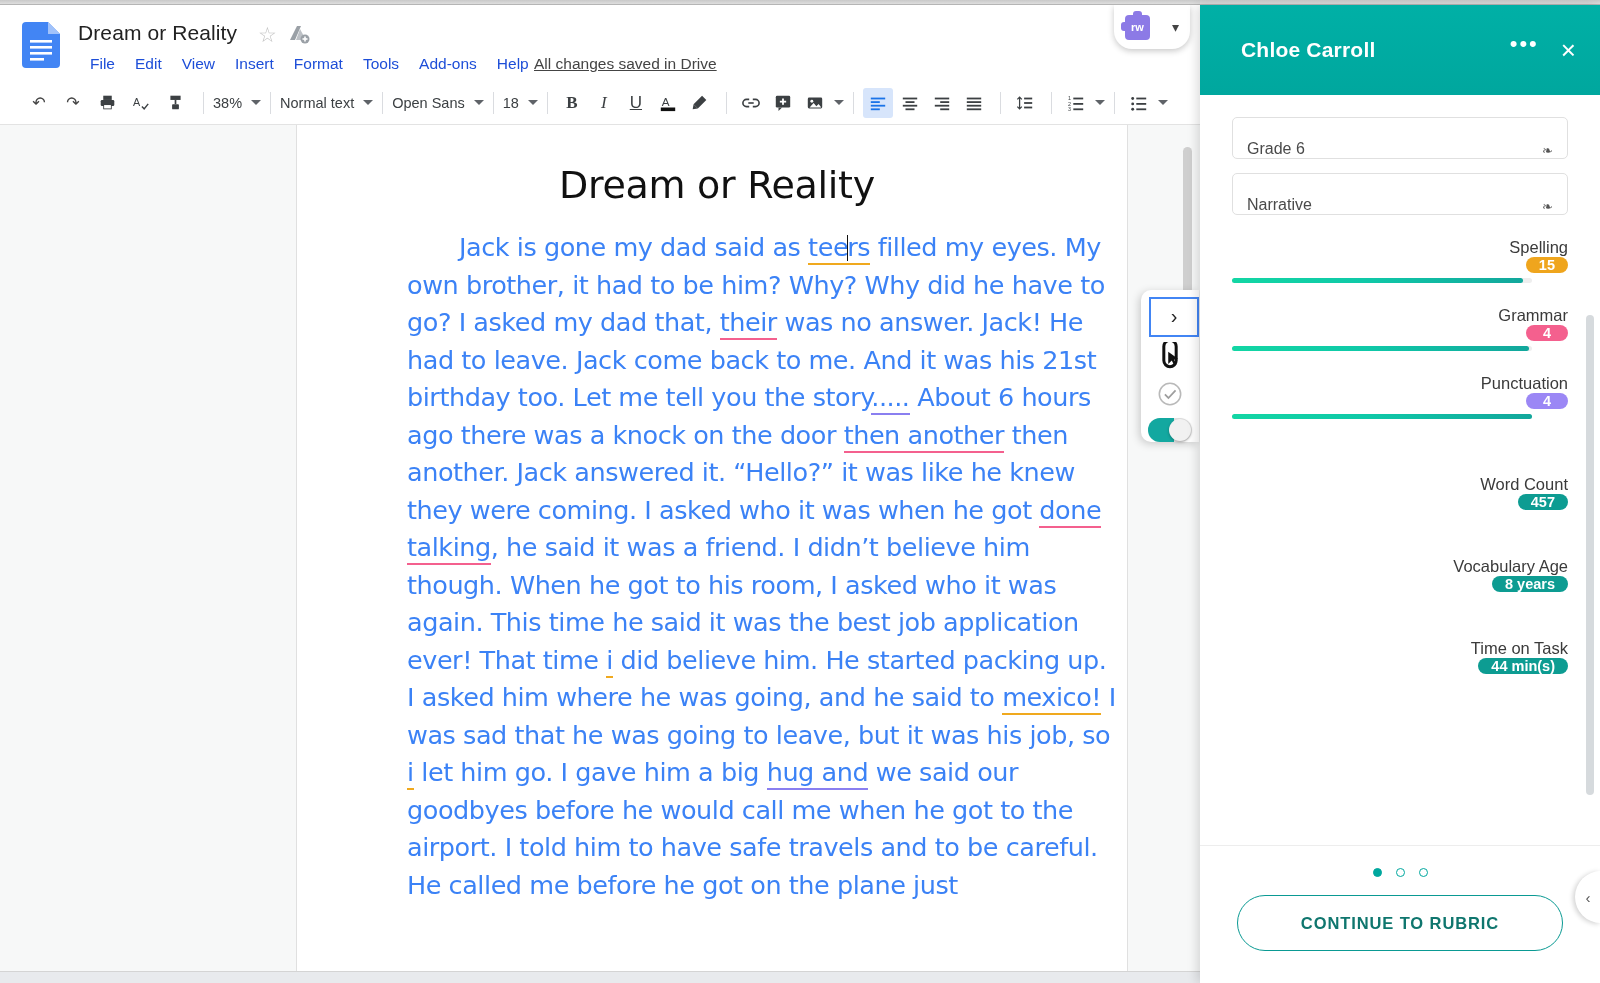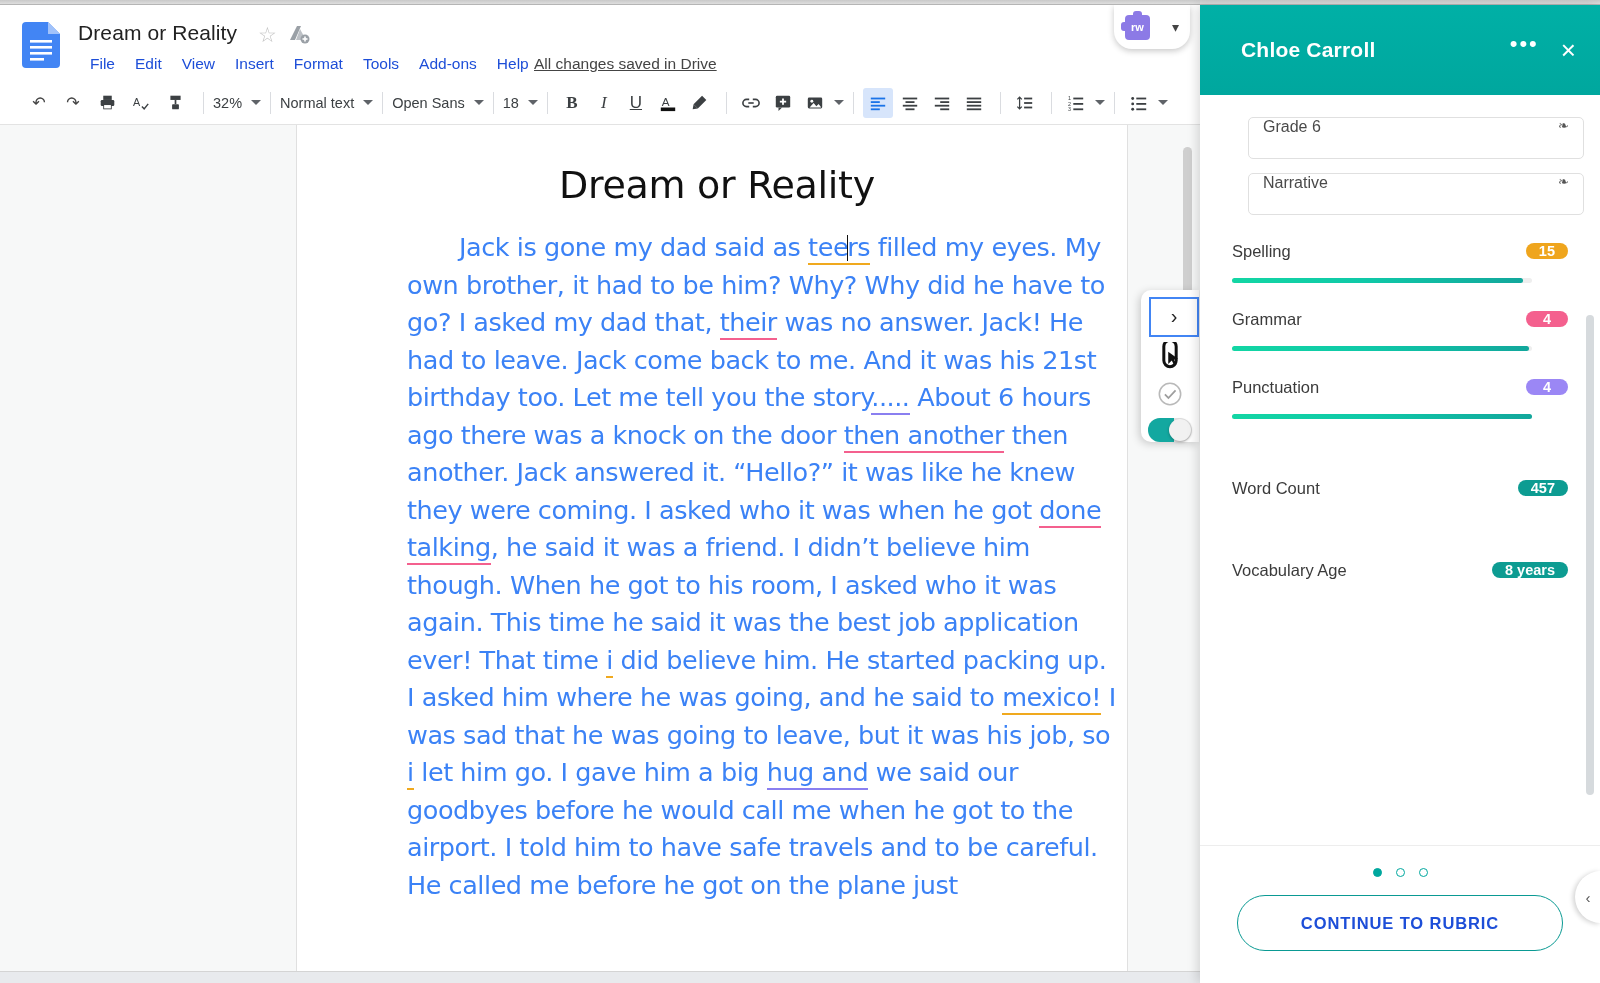--- a/index.html
+++ b/index.html
@@ -200,28 +200,28 @@
   }
   .panel-close { color:#fff; font-size: 26px; line-height: 1; font-weight: 300; }
 
   .panel-body {
     position: absolute; top: 90px; left: 0; width: 400px; height: 750px;
     padding: 22px 32px 0 32px; overflow: hidden;
   }
 
   .select-box {
     width: 336px; height: 42px; border: 1px solid #e0e0e0; border-radius: 5px;
-    display: flex; align-items: flex-start; padding: 0 14px;
-    font-size: 16px; color: #4a4a4a; margin-bottom: 14px; background:#fff;margin-left:16px;
+    display: flex; align-items: flex-end; padding: 0 14px;
+    font-size: 16px; color: #4a4a4a; margin-bottom: 14px; background:#fff;
   }
   .select-box .lbl { flex: 1; }
   .select-box .chev { font-size: 13px; color: #555; }
 
   .metric { margin-top: 23px; }
-  .metric-row { display: flex; align-items: center; height: 26px; }
+  .metric-row { display: flex; align-items: flex-end; height: 26px; flex-direction: column; }
   .metric-label { flex: 1; font-size: 16.5px; color: #3b3b3b; }
   .pill {
     min-width: 42px; height: 16px; border-radius: 13px; color: #fff;
     font-size: 14.5px; font-weight: bold; padding: 0 13px;
     display: flex; align-items: center; justify-content: center;
   }
   .bar-track {
     margin-top: 14px; width: 300px; height: 5px;
     background: #eeeeee; border-radius: 3px; position: relative;
   }
@@ -241,21 +241,21 @@
   .panel-footer {
     position: absolute; bottom: 0; left: 0; width: 400px; height: 138px;
     background: #fff; border-top: 1px solid #ededed;
     display: flex; flex-direction: column; align-items: center; padding-top: 22px;
   }
   .dots-row { display: flex; gap: 14px; align-items: center; margin-bottom: 18px; }
   .dot { width: 9px; height: 9px; border-radius: 50%; border: 1.5px solid #00a79e; }
   .dot.on { background: #00a79e; }
   .cta-btn {
     width: 326px; height: 56px; border: 1px solid #0a9a93; border-radius: 28px;
-    color: #1d4ed8; font-size: 16.5px; font-weight: bold; letter-spacing: .9px;
+    color: #0f766e; font-size: 16.5px; font-weight: bold; letter-spacing: .9px;
     display: flex; align-items: center; justify-content: center; background:#fff;
   }
   .panel-collapse {
     position: absolute; right: -1px; bottom: 60px; width: 26px; height: 52px;
     background: #fff; border-radius: 26px 0 0 26px;
     box-shadow: -2px 1px 5px rgba(0,0,0,.18);
     display: flex; align-items: center; justify-content: center;
     font-size: 15px; color: #555;
   }
   
@@ -339,21 +339,21 @@
       <div class="tb-btn">
         <svg viewBox="0 0 20 20" width="17" height="17">
             <rect x="4" y="2" width="12" height="5" fill="#3c4043"></rect>
             <rect x="9" y="7" width="2" height="5" fill="#3c4043"></rect>
             <rect x="6" y="12" width="8" height="6" rx="1" fill="#3c4043"></rect>
           </svg>
       </div>
 
       <div class="tb-sep"></div>
       <div class="tb-field">
-        <span>32%</span>
+        <span>38%</span>
         <span class="tb-caret"></span>
       </div>
 
       <div class="tb-sep"></div>
       <div class="tb-field">
         <span>Normal text</span>
         <span class="tb-caret"></span>
       </div>
 
       <div class="tb-sep"></div>
@@ -565,20 +565,26 @@
           <div class="metric plain">
             <div class="metric-row">
               <div class="metric-label">Word Count</div>
               <div class="pill" style="background: rgb(13, 156, 146);">457</div>
             </div>
           </div>
           <div class="metric plain">
             <div class="metric-row">
               <div class="metric-label">Vocabulary Age</div>
               <div class="pill" style="background: rgb(13, 156, 146);">8 years</div>
+            </div>
+          </div>
+          <div class="metric plain">
+            <div class="metric-row">
+              <div class="metric-label">Time on Task</div>
+              <div class="pill" style="background: rgb(13, 156, 146);">44 min(s)</div>
             </div>
           </div>
         </div>
     </div>
 
     <div class="panel-scroll-thumb"></div>
 
     <div class="panel-footer">
       <div class="dots-row" id="pager-host">
           <div class="dot on"></div>

